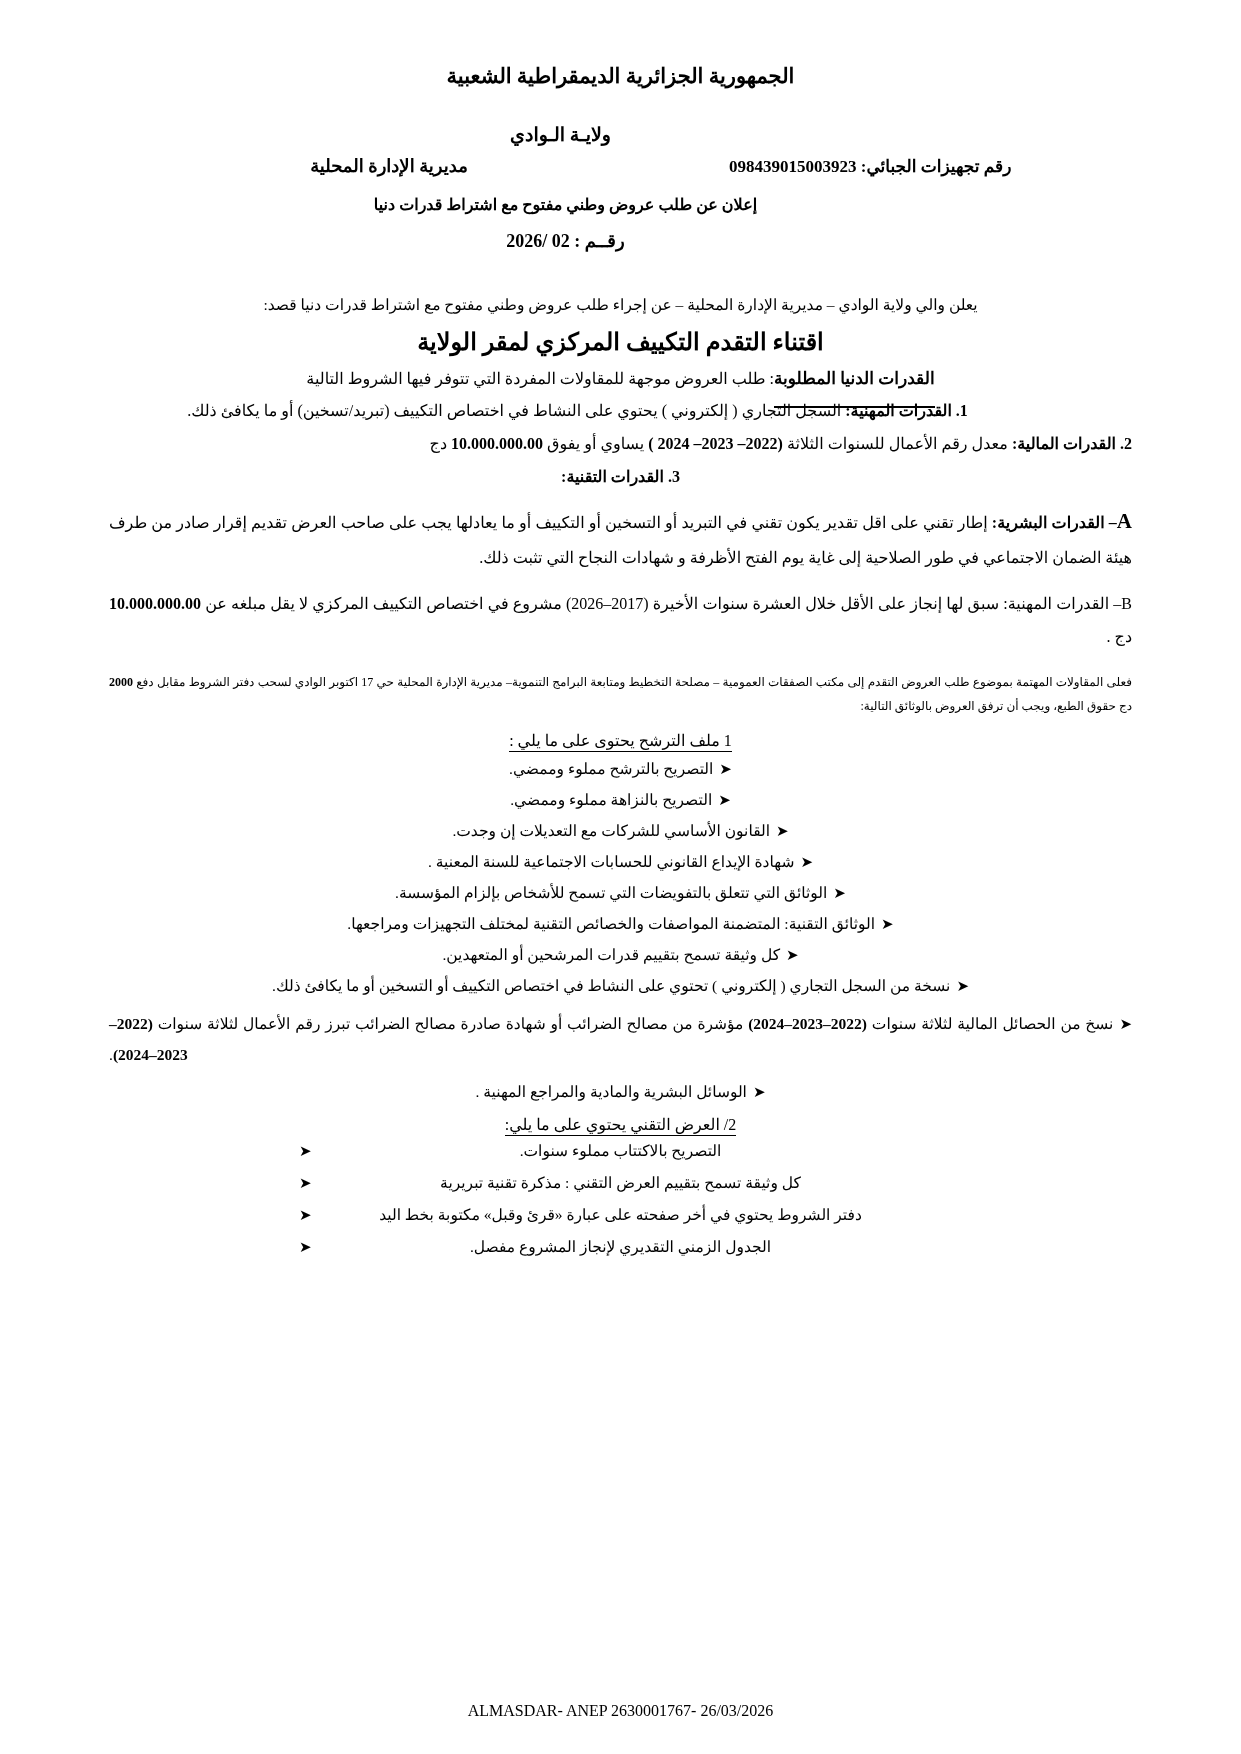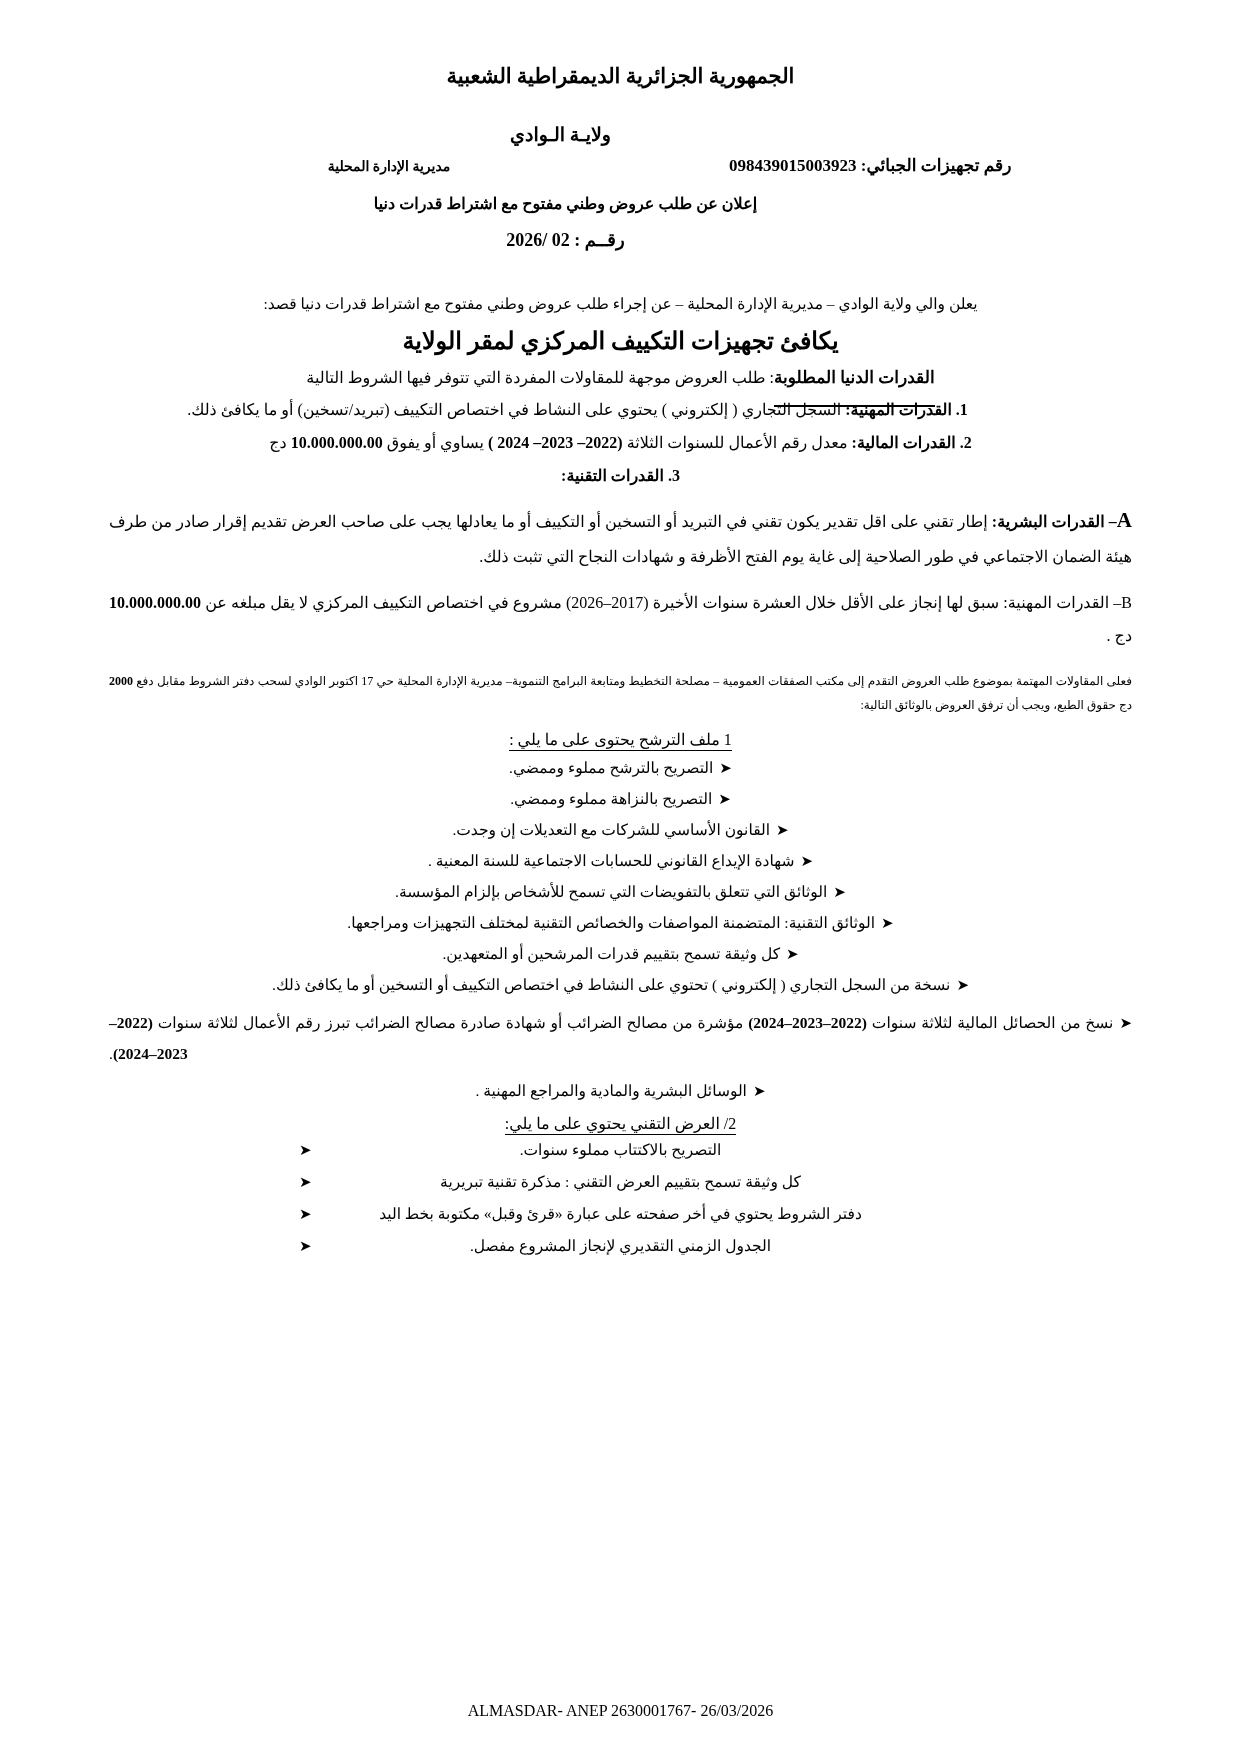--- a/index.html
+++ b/index.html
@@ -45,21 +45,21 @@
     margin-bottom: 9px;
   }
   .row-direction {
     display: flex;
     flex-direction: row-reverse;
     align-items: baseline;
     justify-content: flex-start;
     margin-bottom: 4px;
   }
   .direction-name {
-    font-size: 14px;
+    font-size: 18px;
     font-weight: bold;
     width: 560px;
     text-align: center;
     margin-right: 60px;
   }
   .tax-id {
     font-size: 17px;
     font-weight: bold;
     white-space: nowrap;
     margin-right: 40px;
@@ -239,32 +239,32 @@
         <span>رقم تجهيزات الجبائي:</span>
         <span>098439015003923</span>
       </div>
     </div>
 
     <div class="announce-title">إعلان عن طلب عروض وطني مفتوح مع اشتراط قدرات دنيا</div>
     <div class="announce-number">رقــم :   02  /2026</div>
   </div>
 
   <div class="intro-line rtl">يعلن والي ولاية الوادي – مديرية الإدارة المحلية – عن إجراء طلب عروض وطني مفتوح مع اشتراط قدرات دنيا قصد:</div>
-  <div class="object-title rtl">يكافئ تجهيزات التكييف المركزي لمقر الولاية</div>
+  <div class="object-title rtl">اقتناء التقدم التكييف المركزي لمقر الولاية</div>
 
   <div class="cap-head rtl">
     <span class="u">القدرات الدنيا المطلوبة</span><span>:  طلب العروض موجهة للمقاولات المفردة التي تتوفر فيها الشروط التالية</span>
   </div>
 
   <ol class="caps rtl">
     <li class="right-ind" style="text-align:center;">
       <span class="num">1.</span>
       <span class="bold">القدرات المهنية:</span><span> السجل التجاري ( إلكتروني ) يحتوي على النشاط في اختصاص التكييف (تبريد/تسخين) أو ما يكافئ ذلك.</span>
     </li>
-    <li style="text-align:center;">
+    <li style="">
       <span class="num">2.</span>
       <span class="bold">القدرات المالية:</span><span> معدل رقم الأعمال للسنوات الثلاثة </span><span class="strong-num">(2022– 2023– 2024 )</span><span> يساوي أو يفوق </span><span class="strong-num">10.000.000.00</span><span> دج</span>
     </li>
     <li style="text-align:center;">
       <span class="num">3.</span>
       <span class="bold">القدرات التقنية:</span>
     </li>
   </ol>
 
   <div class="sub-cap rtl">

